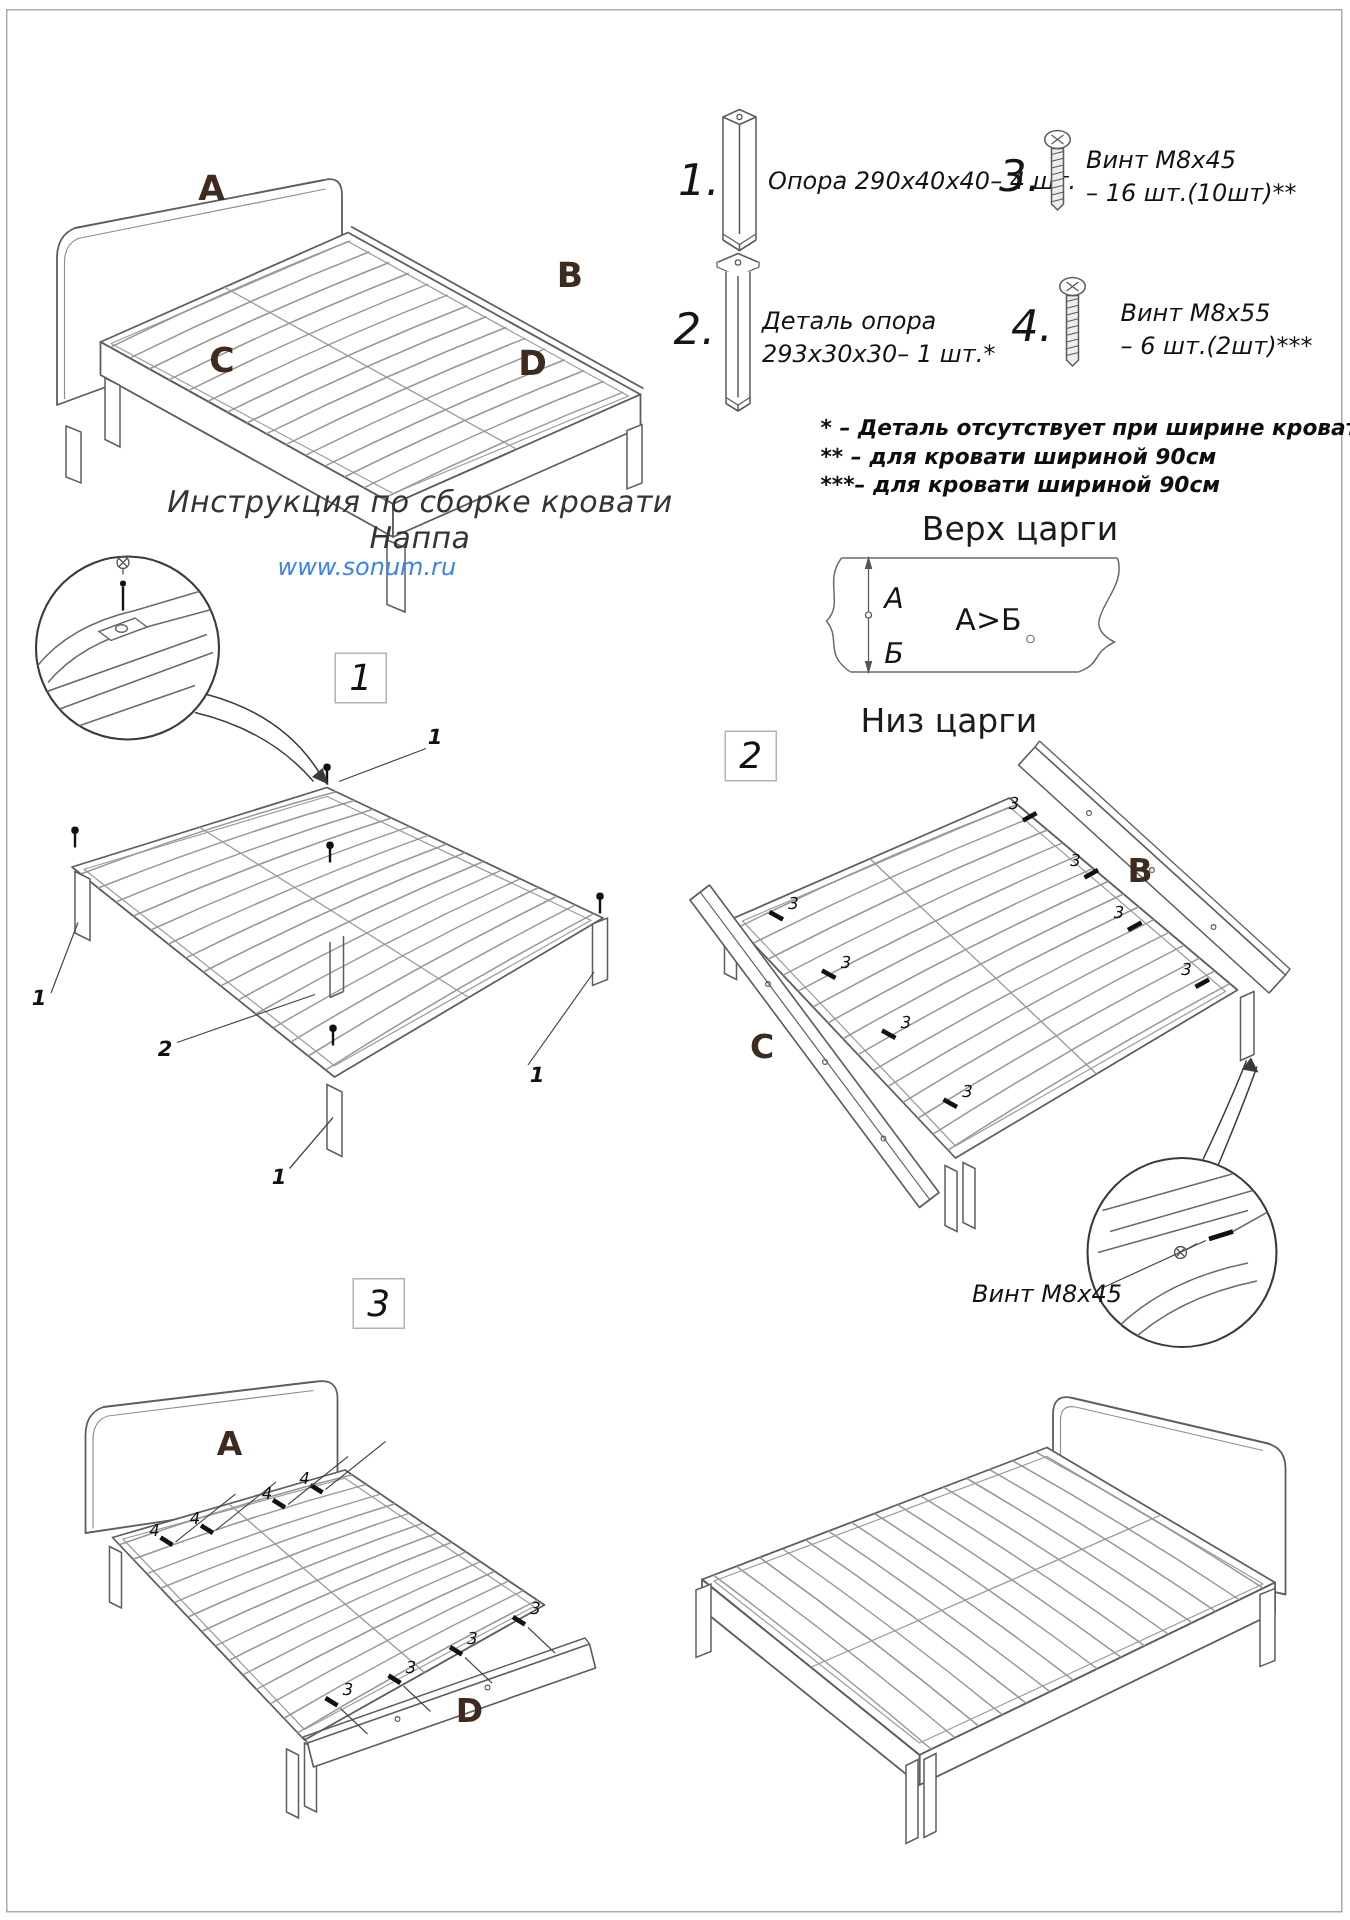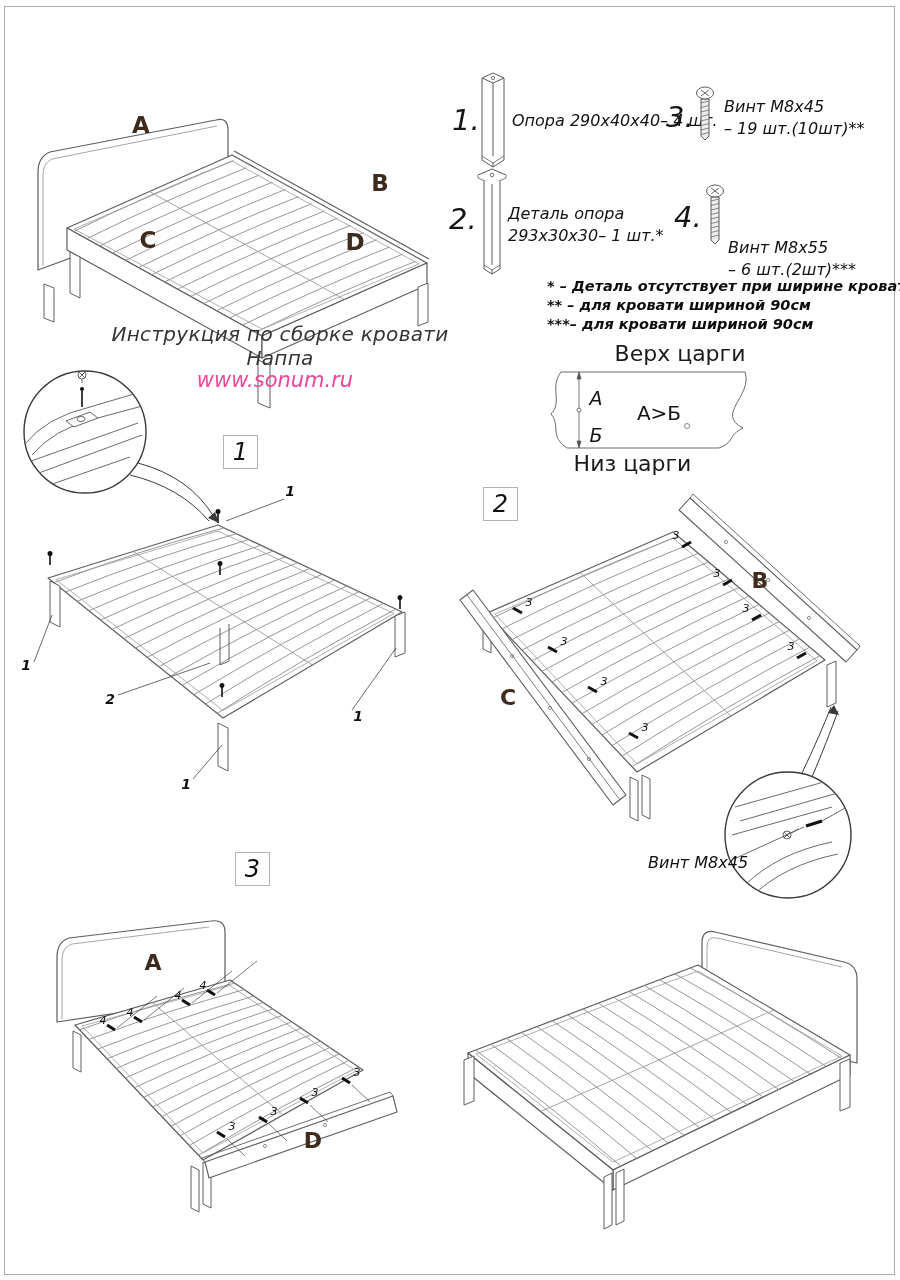--- a/index.html
+++ b/index.html
@@ -1,21 +1,21 @@
 <!DOCTYPE html>
 <html><head>
 <meta charset="utf-8">
 <style>
   html,body{margin:0;padding:0;background:#e8e8e8;}
   .page{position:relative;width:900px;height:1280px;background:#ffffff;margin:0 auto;overflow:hidden;
         font-family:"DejaVu Sans",sans-serif;}
   .sheet-border{position:absolute;left:4px;top:6px;right:5px;bottom:5px;border:1px solid #ababab;}
   .abs{position:absolute;}
   .title-line{font-size:20px;font-style:italic;color:#353535;text-align:center;letter-spacing:.3px;}
-  .site-line{font-size:21px;font-style:italic;color:#ec4899;text-align:center;}
+  .site-line{font-size:16px;font-style:italic;color:#3b82f6;}
   .part-num{font-size:29px;font-style:italic;color:#151515;}
   .part-name{font-size:16px;font-style:italic;color:#121212;line-height:22px;white-space:nowrap;}
   .notes{font-size:14.5px;font-style:italic;font-weight:bold;color:#0d0d0d;line-height:19px;white-space:nowrap;}
   .tsarga-label{font-size:22px;color:#1b1b1b;text-align:center;white-space:nowrap;}
   .stepbox{width:33px;height:32px;border:1px solid #b3b3b3;background:#fff;display:flex;align-items:center;
            justify-content:center;font-size:24px;font-style:italic;color:#111;z-index:5;}
   svg{overflow:visible;}
   svg text{font-family:"DejaVu Sans",sans-serif;}
   .abcd{font-weight:bold;font-size:23px;fill:#3e2b1d;}
   .abcd-sm{font-weight:bold;font-size:22px;fill:#3e2b1d;}
@@ -101,33 +101,33 @@
   <svg class="abs" style="left:692px;top:86px;" width="26" height="58" viewBox="0 0 26 58">
     <g stroke="#5a5a5a" stroke-width="1" fill="#ededed">
       <path d="M9,13 L9,50 L13,54 L17,50 L17,13 Z"></path>
       <path fill="none" stroke-width="0.7" d="M9,17 L17,15 M9,21.5 L17,19.5 M9,26 L17,24 M9,30.5 L17,28.5 M9,35 L17,33 M9,39.5 L17,37.5 M9,44 L17,42 M9,48.5 L17,46.5"></path>
       <ellipse cx="13" cy="7" rx="8.5" ry="6" fill="#fff"></ellipse>
       <path fill="none" stroke-width="0.9" d="M9,4 L17,10 M17,4 L9,10"></path>
     </g>
   </svg>
   <div class="abs part-name" style="left:724px;top:96px;">
     <div>Винт М8х45</div>
-    <div>– 19 шт.(10шт)**</div>
+    <div>– 16 шт.(10шт)**</div>
   </div>
 
   <div class="abs part-num" style="left:674px;top:200px;">4.</div>
   <svg class="abs" style="left:702px;top:184px;" width="26" height="64" viewBox="0 0 26 64">
     <g stroke="#5a5a5a" stroke-width="1" fill="#ededed">
       <path d="M9,13 L9,56 L13,60 L17,56 L17,13 Z"></path>
       <path fill="none" stroke-width="0.7" d="M9,17 L17,15 M9,21.5 L17,19.5 M9,26 L17,24 M9,30.5 L17,28.5 M9,35 L17,33 M9,39.5 L17,37.5 M9,44 L17,42 M9,48.5 L17,46.5 M9,53 L17,51"></path>
       <ellipse cx="13" cy="7" rx="8.5" ry="6" fill="#fff"></ellipse>
       <path fill="none" stroke-width="0.9" d="M9,4 L17,10 M17,4 L9,10"></path>
     </g>
   </svg>
-  <div class="abs part-name" style="left:728px;top:198px;margin-top:39px;">
+  <div class="abs part-name" style="left:747px;top:198px;">
     <div>Винт М8х55</div>
     <div>– 6 шт.(2шт)***</div>
   </div>
 
   <div class="abs notes" style="left:547px;top:277px;">
     <div>* – Деталь отсутствует при ширине кровати 90см</div>
     <div>** – для кровати шириной 90см</div>
     <div>***– для кровати шириной 90см</div>
   </div>
 
@@ -146,21 +146,21 @@
     <g stroke="#555" stroke-width="0.8" fill="#555">
       <path d="M32,7 L32,77" fill="none"></path>
       <path d="M32,4 L30,11 L34,11 Z"></path>
       <path d="M32,80 L30,73 L34,73 Z"></path>
       <circle cx="32" cy="42" r="2" fill="#fff"></circle>
     </g>
     <text class="dimlet" text-anchor="middle" x="49" y="37">А</text>
     <text class="dimlet" text-anchor="middle" x="49" y="74">Б</text>
     <text class="rule" text-anchor="middle" x="112" y="52">А&gt;Б</text>
   </svg>
-  <div class="abs tsarga-label" style="left:550px;top:451px;width:165px;">Низ царги</div>
+  <div class="abs tsarga-label" style="left:550px;top:469px;width:165px;">Низ царги</div>
 
   <div class="abs stepbox" style="left:223px;top:435px;">1</div>
   <div class="abs stepbox" style="left:483px;top:487px;">2</div>
   <div class="abs stepbox" style="left:235px;top:852px;">3</div>
 
   <svg class="abs" style="left:10px;top:365px;" width="440" height="435" viewBox="0 0 440 435">
     <defs>
         <clipPath id="mag1clip">
           <circle cx="75" cy="67" r="61"></circle>
         </clipPath>

